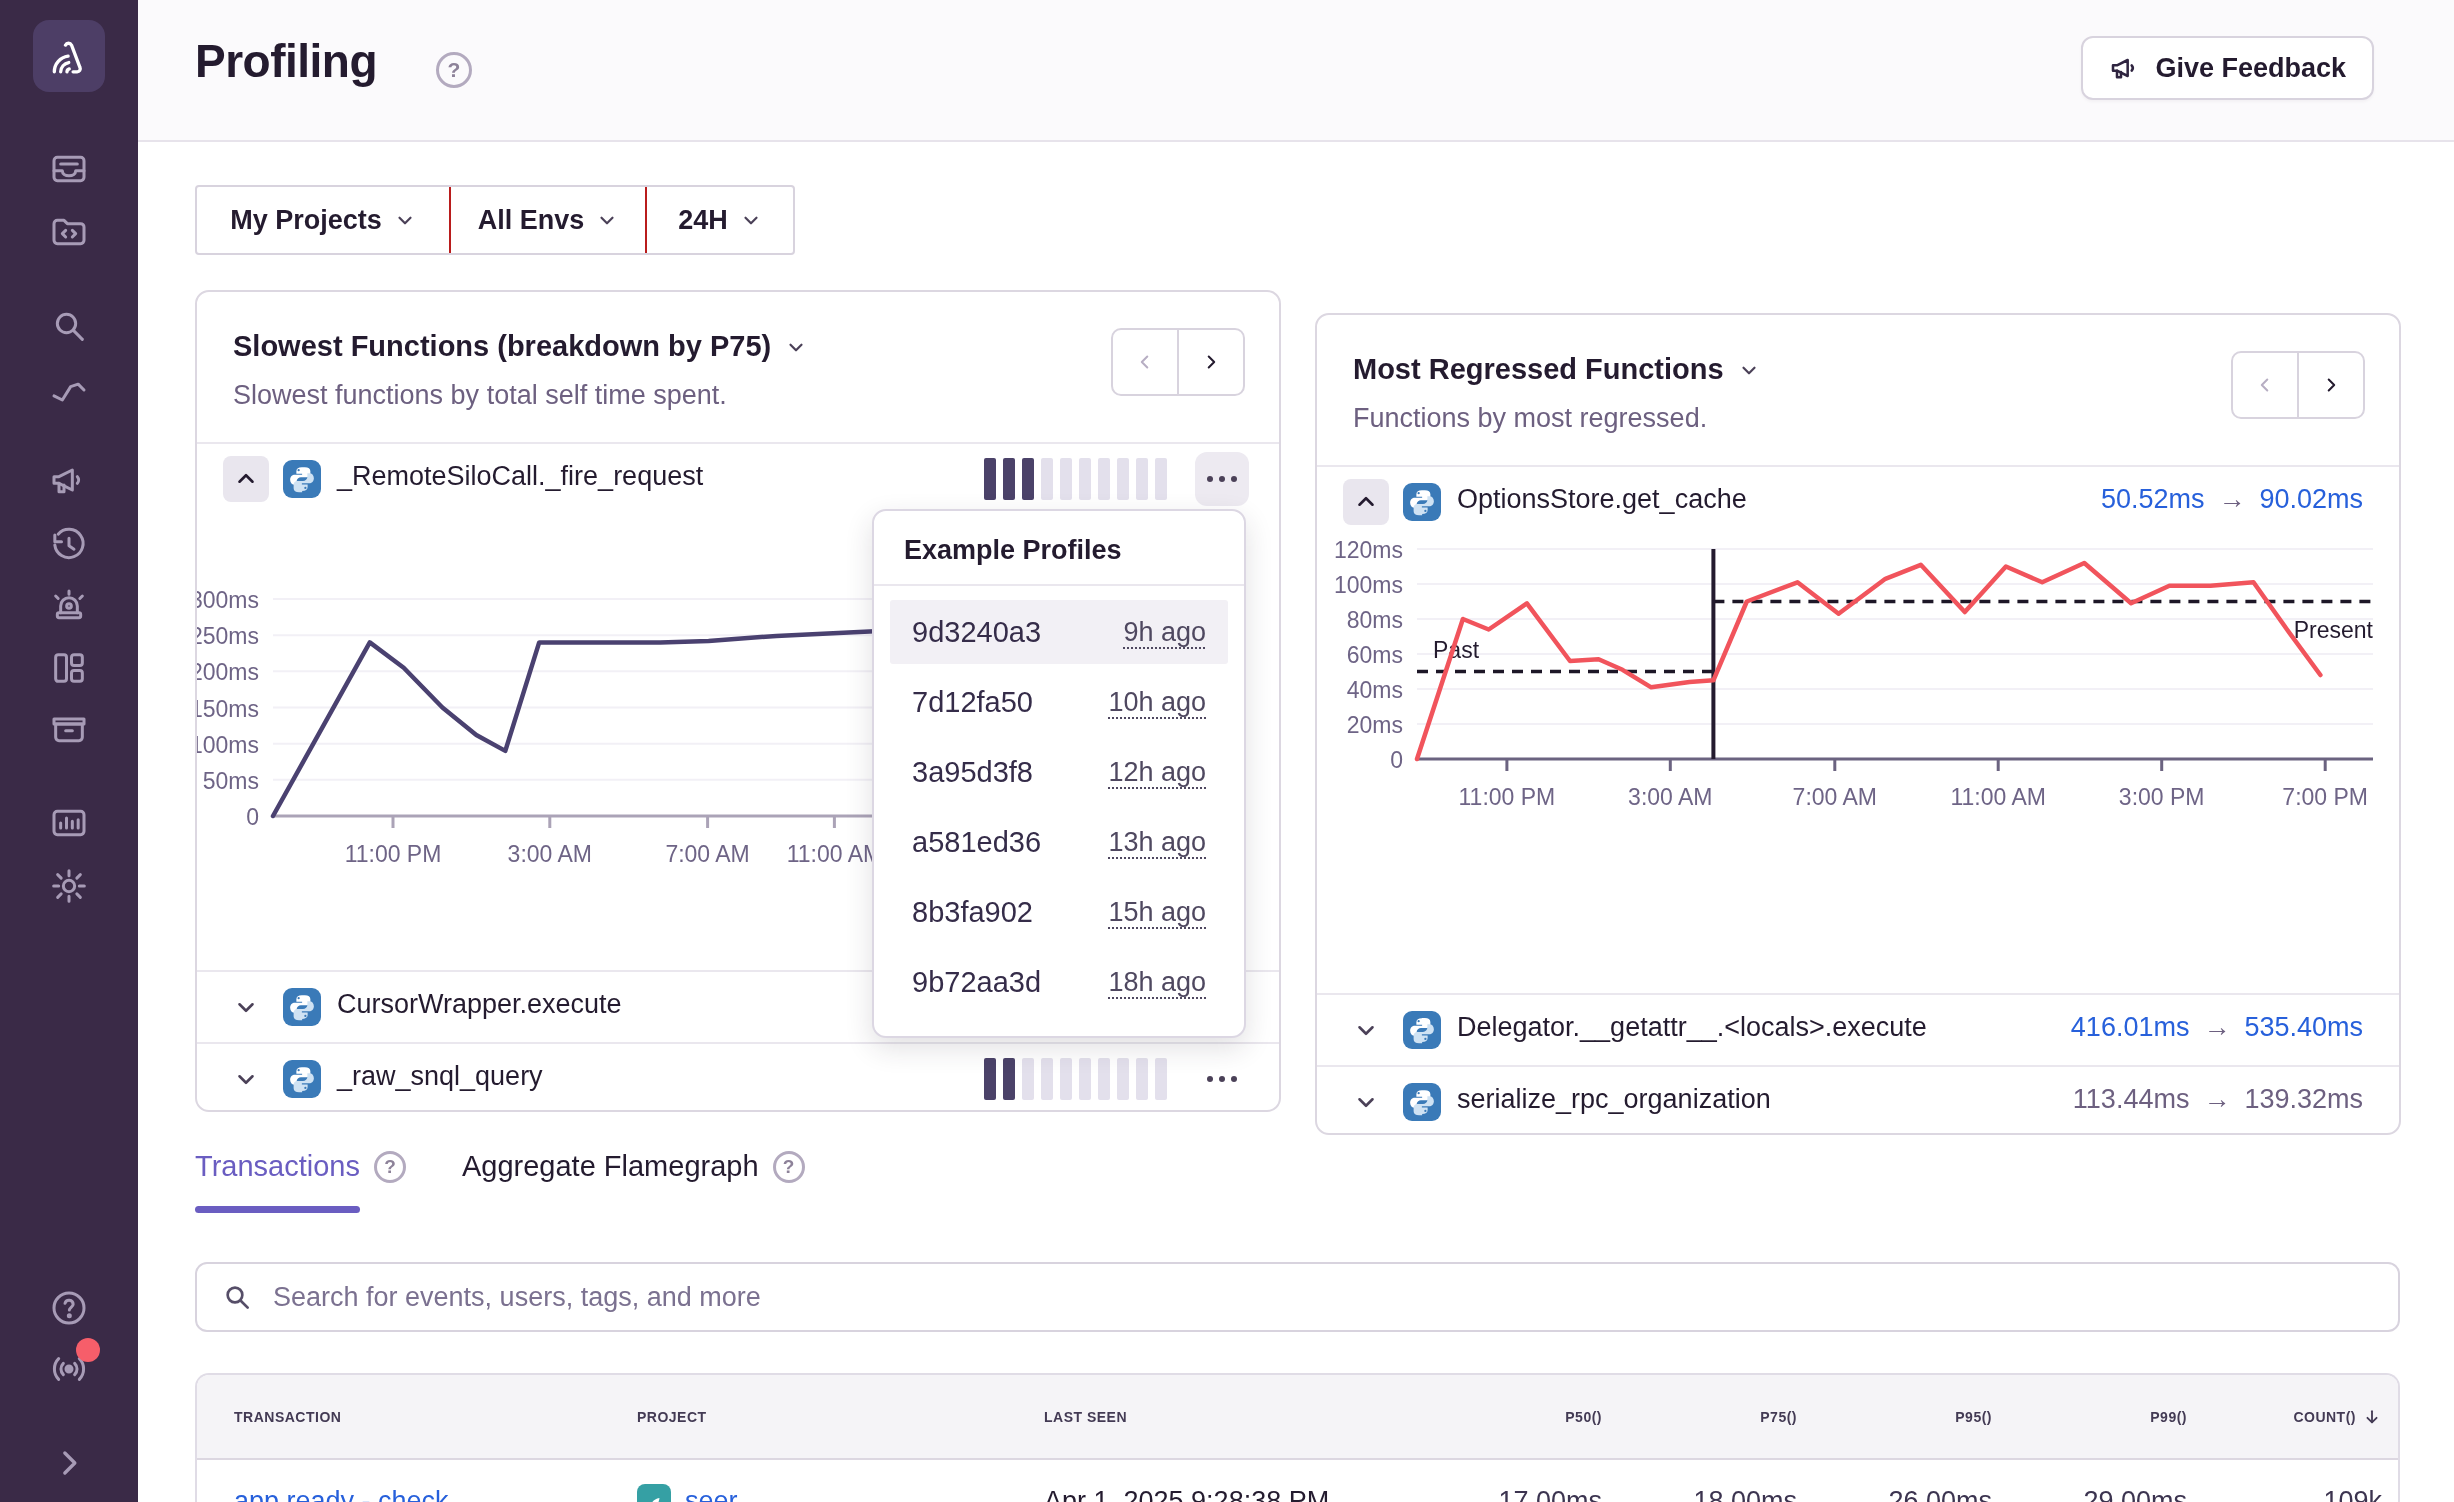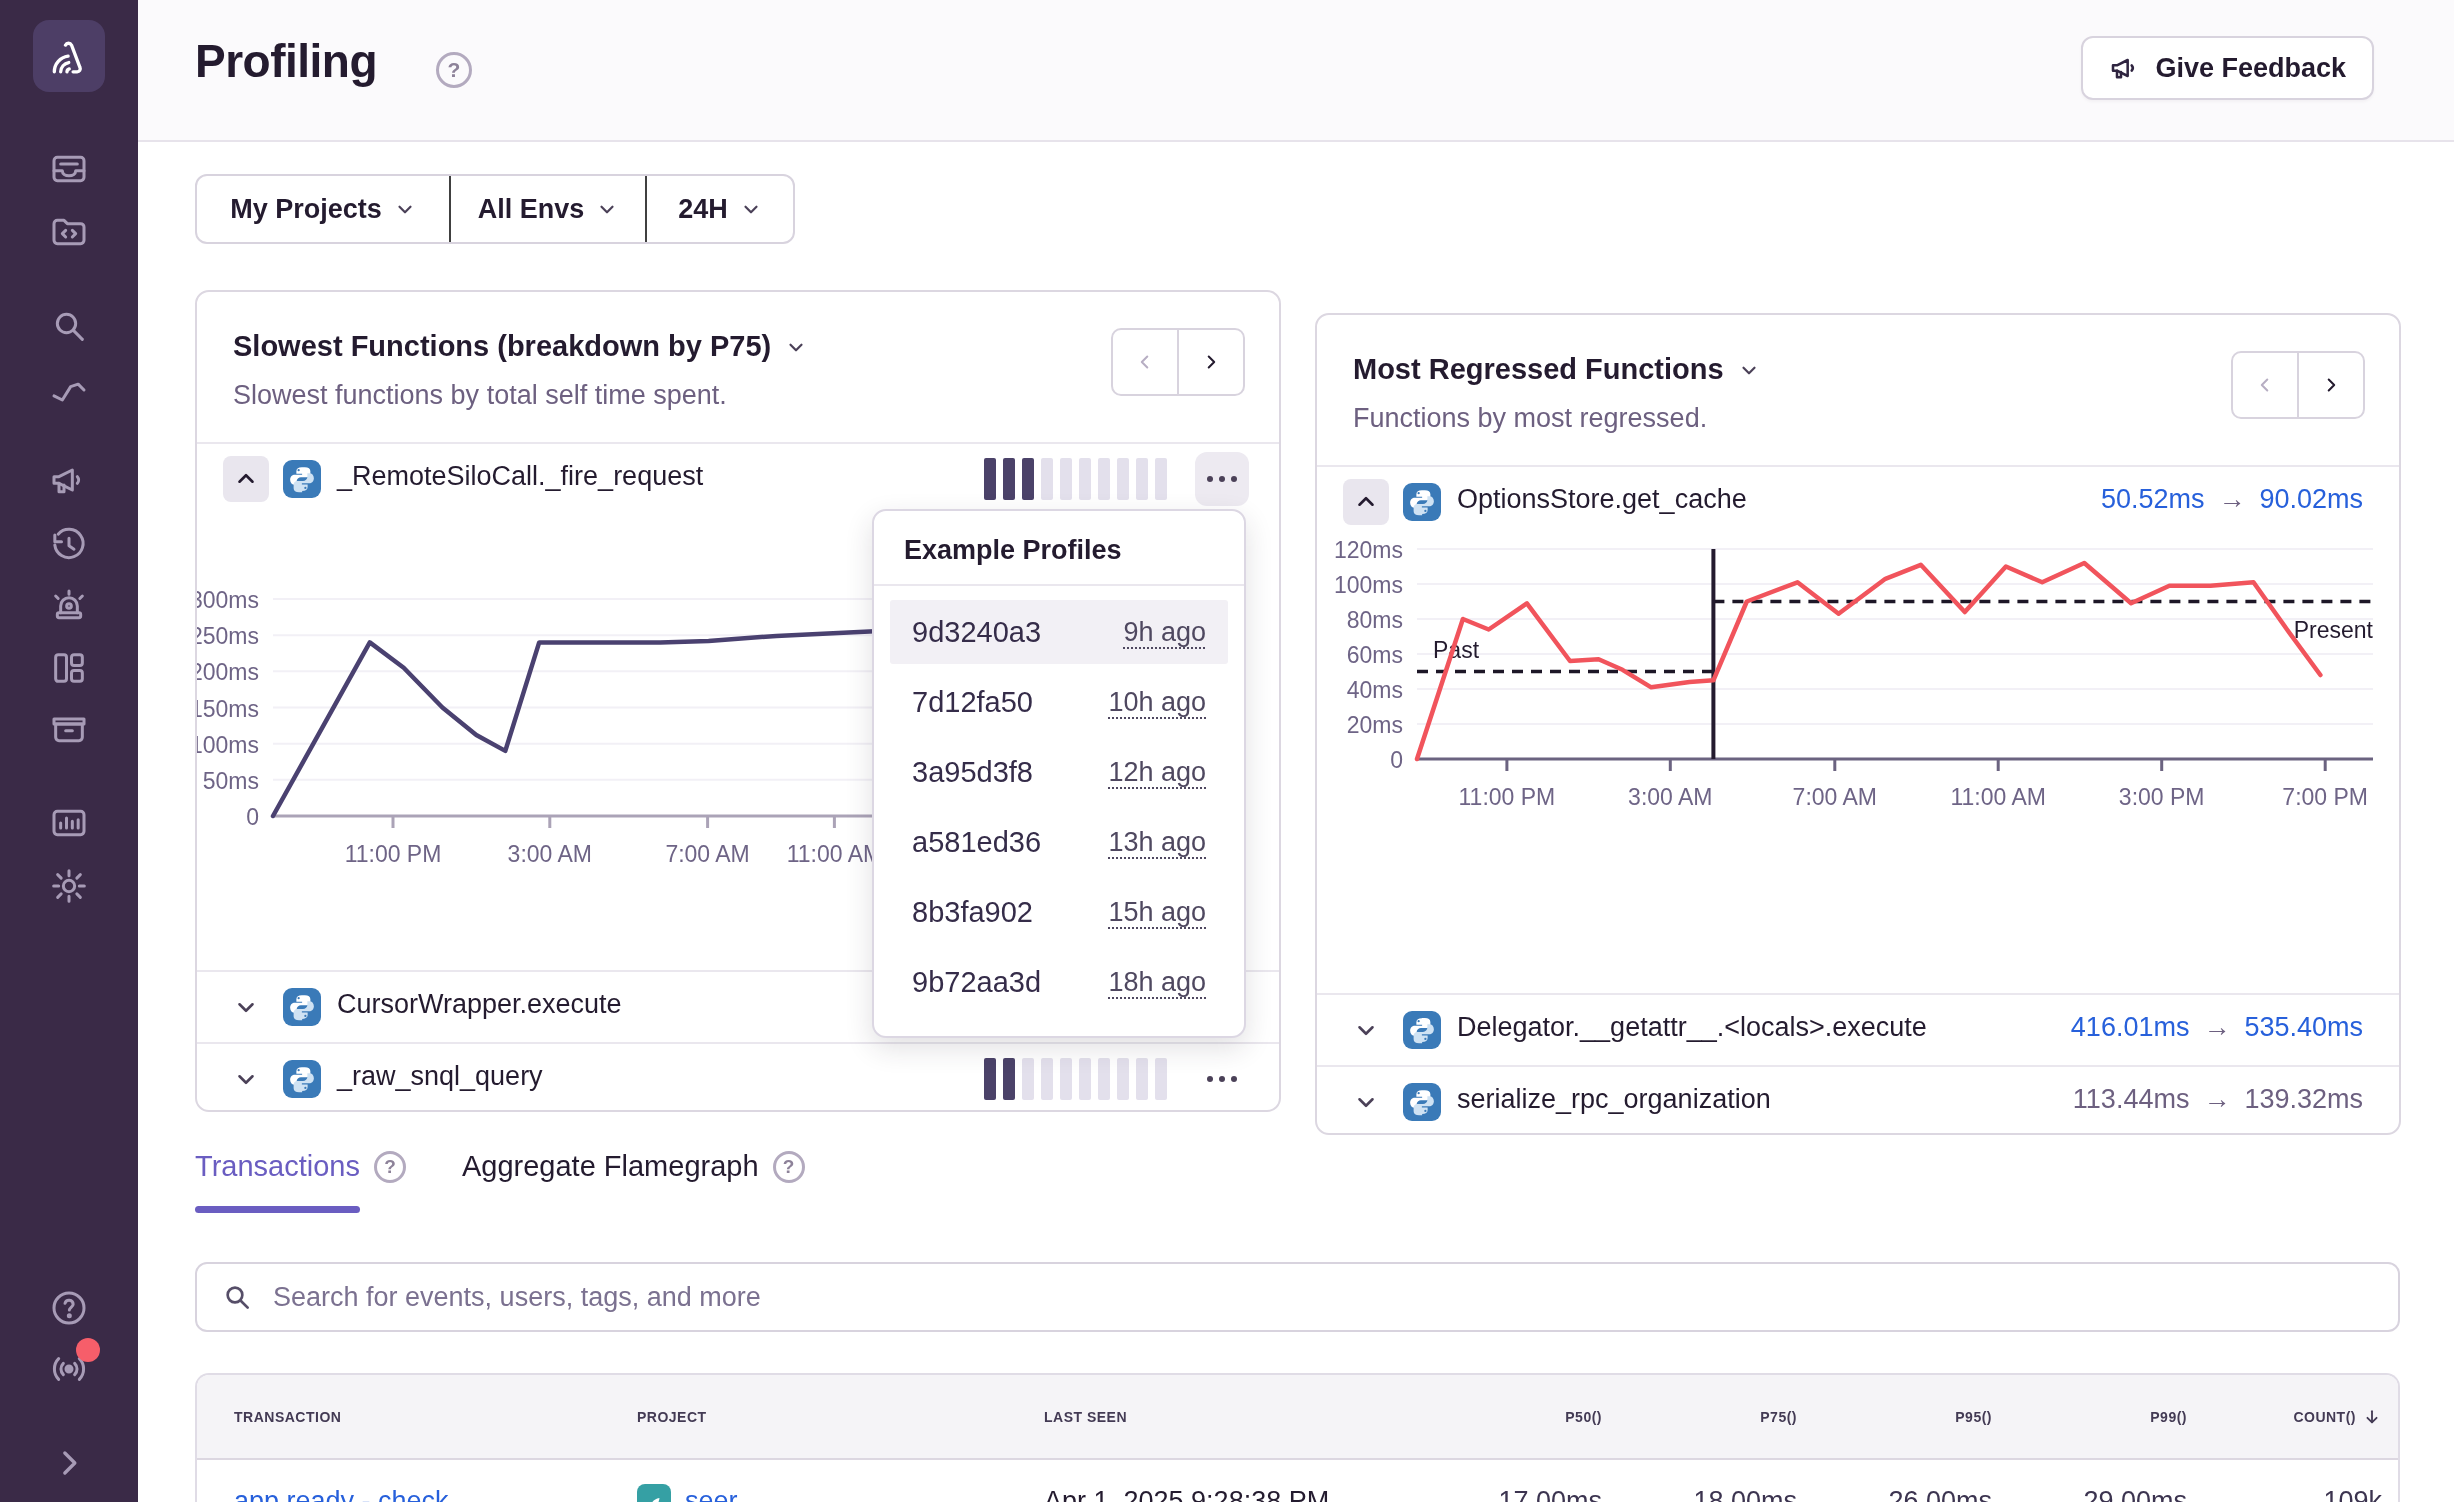--- a/index.html
+++ b/index.html
@@ -18,25 +18,25 @@
   .topbar{position:absolute;left:0;top:0;width:100%;height:140px;background:#fbfafc;border-bottom:2px solid #e7e3eb;}
   .page-title{position:absolute;left:57px;top:34px;font-size:46px;font-weight:bold;letter-spacing:-0.5px;}
   .help-circle{width:36px;height:36px;border:3px solid #b3aabf;border-radius:50%;display:inline-flex;
                align-items:center;justify-content:center;font-size:21px;font-weight:bold;color:#8d8299;box-sizing:border-box;}
   .title-help{position:absolute;left:298px;top:52px;}
   .feedback-btn{position:absolute;right:80px;top:36px;height:64px;padding:0 26px;background:#fff;
                 border:2px solid #d8d3de;border-radius:12px;display:flex;align-items:center;gap:14px;
                 font-size:27px;font-weight:bold;color:#241b2f;box-shadow:0 2px 3px rgba(43,34,51,.04);}
   .feedback-btn svg{width:32px;height:32px;color:#2f2440;}
   
-  .filterbar{position:absolute;left:57px;top:174px;width:600px;height:70px;border:2px solid #d8d3de;
-             border-radius:12px;background:#fff;display:flex;align-items:stretch;box-sizing:border-box;}
+  .filterbar{position:absolute;left:57px;top:185px;width:600px;height:70px;border:2px solid #d8d3de;
+             border-radius:4px;background:#fff;display:flex;align-items:stretch;box-sizing:border-box;}
   .fseg{display:flex;align-items:center;justify-content:center;gap:12px;font-size:27px;font-weight:bold;color:#241b2f;}
   .fseg svg{width:22px;height:22px;color:#4b4158;}
-  .fseg+.fseg{border-left:2px solid #404040;}
+  .fseg+.fseg{border-left:2px solid #b91c1c;}
   .fs1{width:252px;} .fs2{width:194px;} .fs3{width:146px;}
   
   .card{position:absolute;top:290px;width:1086px;height:822px;background:#fff;border:2px solid #dcd7e1;
         border-radius:14px;box-sizing:border-box;}
   #card-left{left:57px;} #card-right{left:1177px;margin-top:23px;}
   .card-head{position:relative;height:150px;border-bottom:2px solid #eae7ee;}
   .card-title{position:absolute;left:36px;top:38px;font-size:29px;font-weight:bold;display:flex;align-items:center;gap:14px;}
   .card-title svg{width:22px;height:22px;color:#4b4158;}
   .card-sub{position:absolute;left:36px;top:88px;font-size:27px;color:#6d6080;}
   .navbtns{position:absolute;right:34px;top:36px;height:64px;display:flex;border:2px solid #d8d3de;

